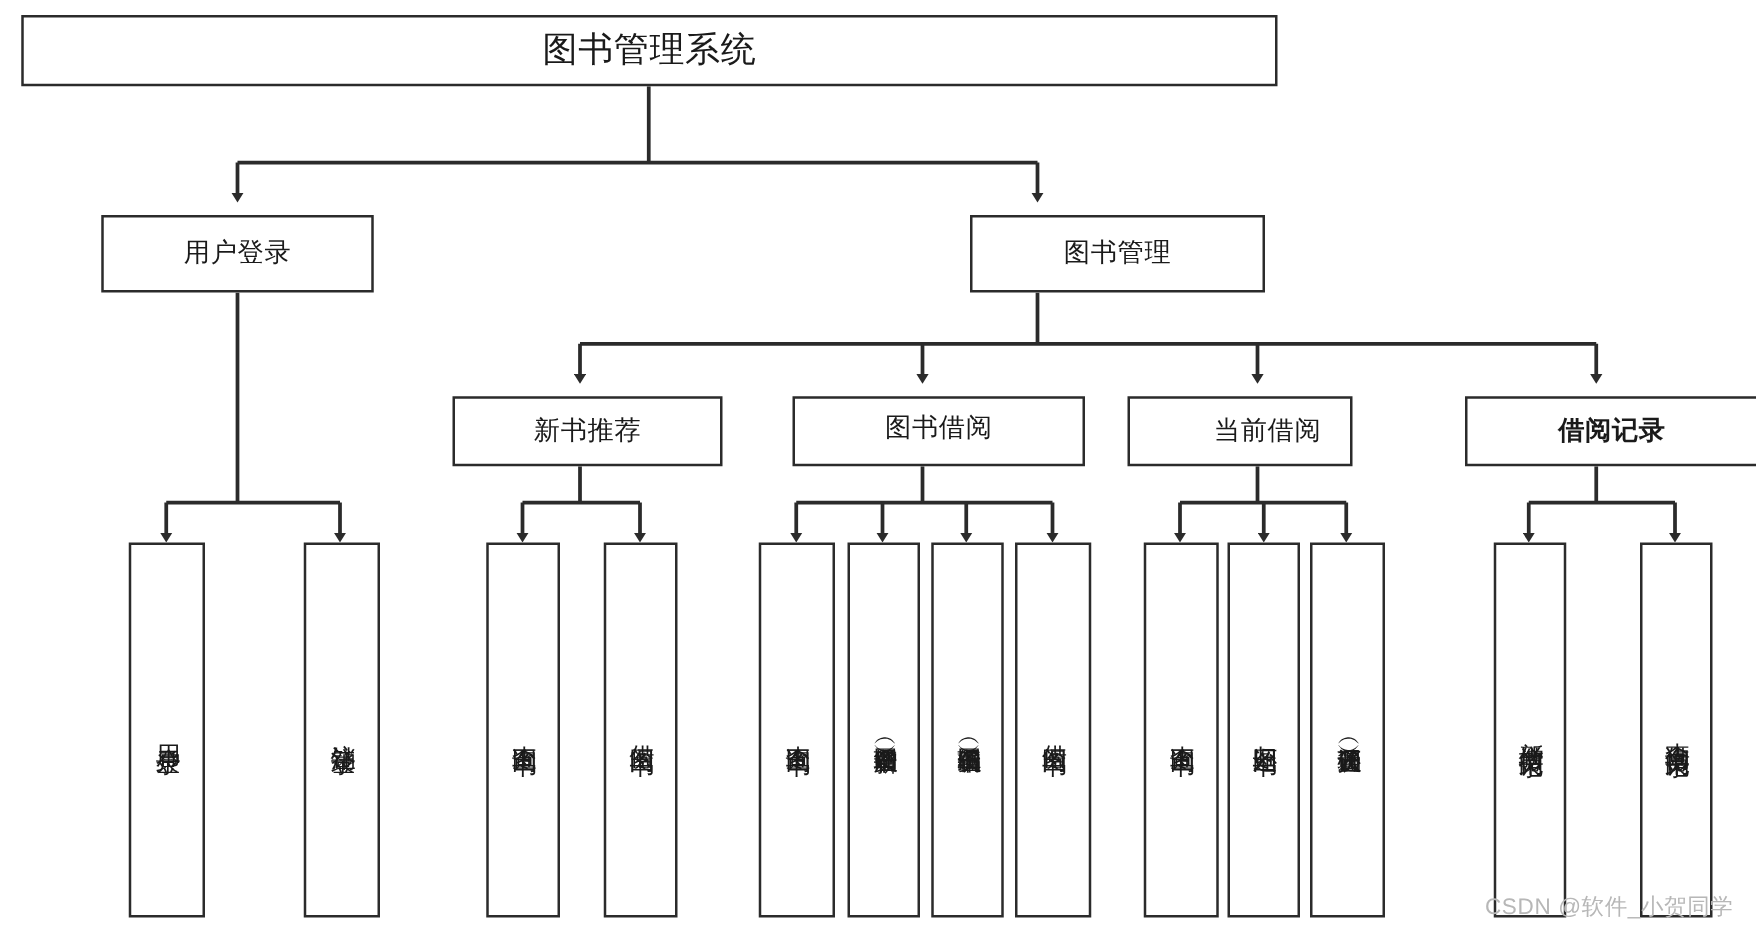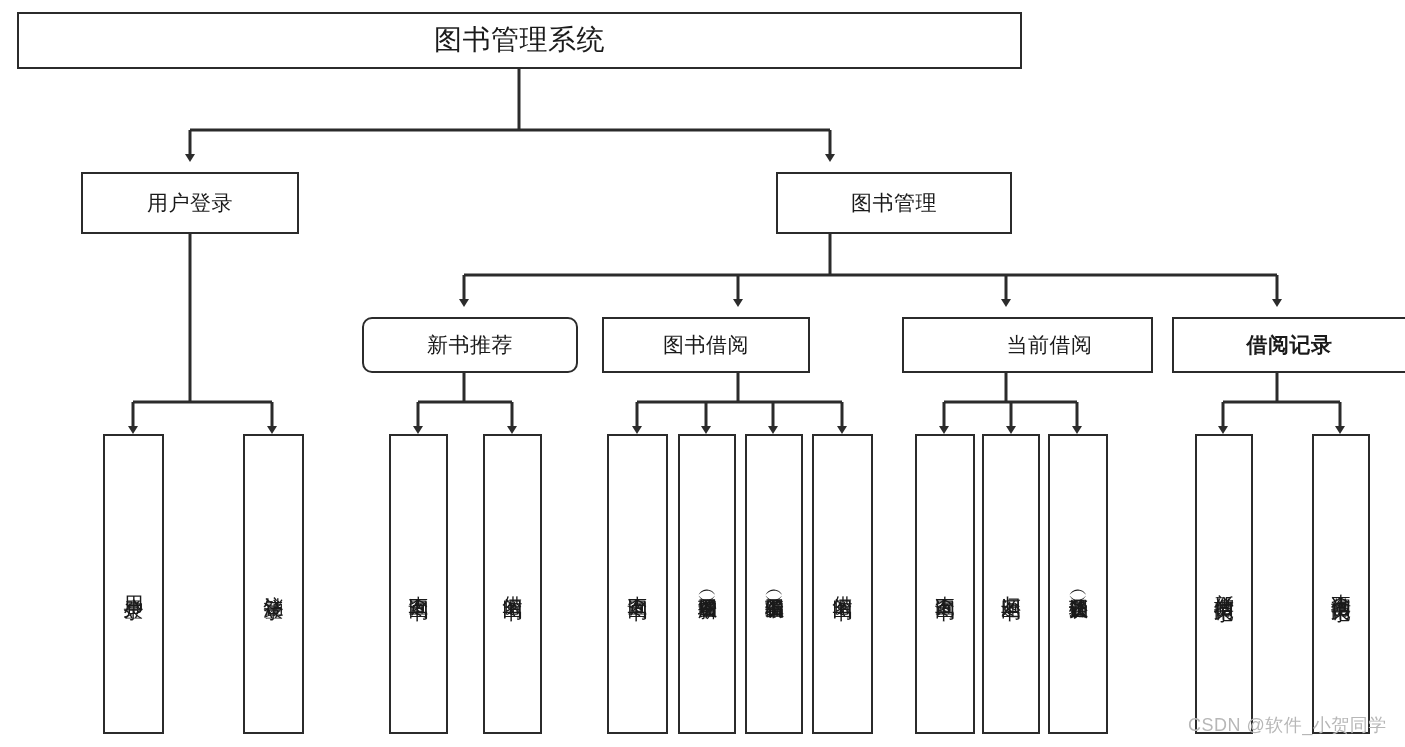--- a/index.html
+++ b/index.html
@@ -130,27 +130,27 @@
     <span class="label">图书管理系统</span>
   </div>
 
   <div class="node horiz" style="left:81px; top:172px; width:218px; height:62px;">
     <span class="label">用户登录</span>
   </div>
   <div class="node horiz" style="left:744px; top:172px; width:236px; height:62px;margin-left:32px;">
     <span class="label">图书管理</span>
   </div>
 
-  <div class="node horiz" style="left:362px; top:317px; width:216px; height:56px;border-radius:10px;">
+  <div class="node horiz" style="left:362px; top:317px; width:216px; height:56px;">
     <span class="label">新书推荐</span>
   </div>
-  <div class="node horiz" style="left:602px; top:317px; width:208px; height:56px;">
+  <div class="node horiz" style="left:634px; top:317px; width:234px; height:56px;font-family:Liberation Mono, monospace;">
     <span class="label">图书借阅</span>
   </div>
-  <div class="node horiz" style="left:902px; top:317px; width:251px; height:56px;padding-left:44px;">
+  <div class="node horiz" style="left:902px; top:317px; width:180px; height:56px;padding-left:44px;">
     <span class="label">当前借阅</span>
   </div>
   <div class="node horiz" style="left:1172px; top:317px; width:235px; height:56px;font-weight:bold;">
     <span class="label">借阅记录</span>
   </div>
 
   <div class="node vert" style="left:103px; top:434px; width:61px; height:300px;">
     <span class="label">用户登录</span>
   </div>
   <div class="node vert" style="left:243px; top:434px; width:61px; height:300px;">

